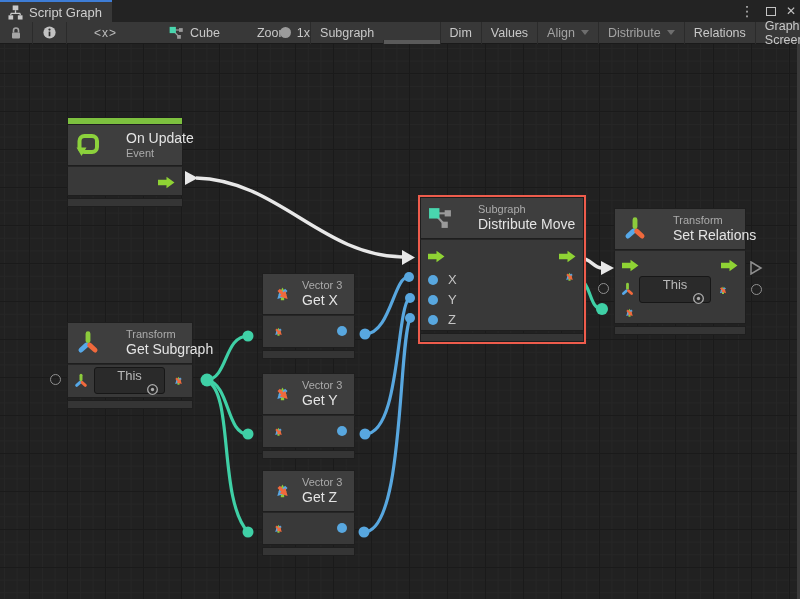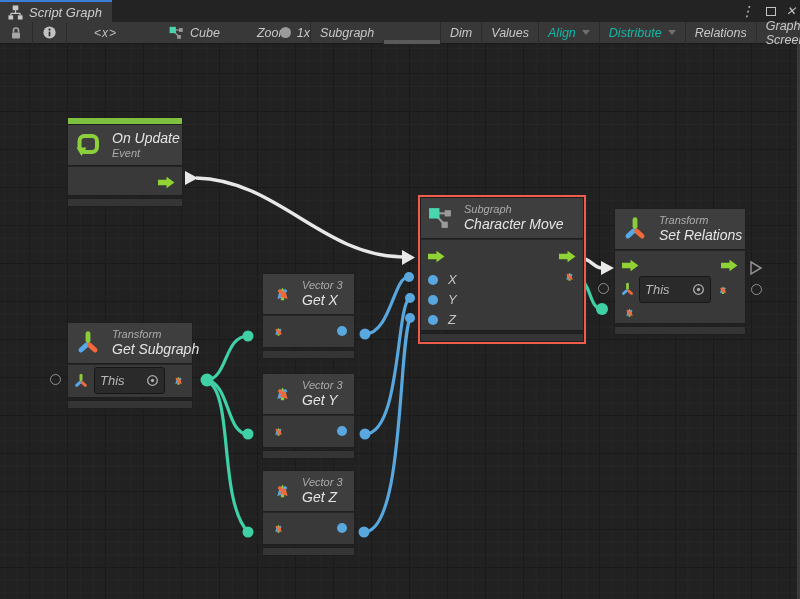--- a/index.html
+++ b/index.html
@@ -1,38 +1,38 @@
 <!DOCTYPE html>
 <html><head>
 <meta charset="utf-8">
 <style>
   * { margin:0; padding:0; box-sizing:border-box; }
   html,body { width:800px; height:599px; overflow:hidden; background:#232323;
               font-family:"Liberation Sans", sans-serif; }
-  .stage { position:relative; width:800px; height:599px;font-style:italic; }
+  .stage { position:relative; width:800px; height:599px; }
 
   
   .tabbar { position:absolute; left:0; top:0; width:800px; height:22px; background:#232323; }
   .tab { position:absolute; left:0; top:0; width:112px; height:22px; background:#383838;
          border-top:2px solid #3E7DD6; display:flex; align-items:center; gap:6px;
          padding:0 8px; color:#CFCFCF; font-size:13px; }
   .win-controls { position:absolute; right:4px; top:0; height:22px; display:flex;
                   align-items:center; gap:10px; color:#C2C2C2; }
   .win-menu { font-size:14px; padding:0 2px; }
   .win-max { width:10px; height:9px; border:1.5px solid #C2C2C2; }
   .win-close { font-size:12px; }
 
   
   .toolbar { position:absolute; left:0; top:22px; width:800px; height:22px; background:#383838;
              border-bottom:1px solid #1a1a1a; display:flex; align-items:center;
              color:#C8C8C8; font-size:12.5px; }
   .tbtn { height:22px; display:flex; align-items:center; padding:0 9px; border-left:1px solid #2b2b2b; }
   .tbtn:first-child { border-left:none; }
   .tbtn.active { background:#5A5A5A; color:#86efac;margin-top:37px; }
-  .tbtn.disabled { color:#14b8a6; }
+  .tbtn.disabled { color:#a3a3a3; }
   .dd-arrow { width:0; height:0; border-left:4px solid transparent; border-right:4px solid transparent;
               border-top:5px solid #6E6E6E; margin-left:6px; }
   .code-glyph { font-size:12px; letter-spacing:1px; color:#BDBDBD; padding:0 18px; }
   .slider-track { width:86px; height:2px; background:#8A8A8A; position:relative; margin:0 4px; }
   .slider-handle { position:absolute; right:2px; top:-4.5px; width:11px; height:11px;
                    border-radius:50%; background:#9B9B9B; }
   .spacer { flex:1; }
 
   
   .canvas { position:absolute; left:0; top:44px; width:800px; height:555px;
@@ -46,32 +46,32 @@
             background-position:29px 29px, 29px 29px, 4px 4px, 4px 4px;
             border-right:3px solid #3A3A3A; }
 
   svg.wires { position:absolute; left:0; top:0; width:800px; height:599px; pointer-events:none; }
 
   
   .node { position:absolute; }
   .node.selected { box-shadow:0 0 0 2px #EE5C4C; }
   .cap { height:7px; background:#7DC13F; border:1px solid #1e1e1e; border-bottom:none; }
   .nhead { background:#3E3E3E; border:1px solid #1e1e1e; display:flex; align-items:center;
-           gap:11px; padding:5px 9px 5px 7px; }
+           gap:25px; padding:5px 9px 5px 7px; }
   .htext { display:flex; flex-direction:column; line-height:1.2; }
   .sub { font-size:11px; color:#ABABAB; white-space:nowrap; }
   .title { font-size:14px; color:#E4E4E4; white-space:nowrap; }
   .nbody { background:#393939; border:1px solid #1e1e1e; border-top:1px solid #262626; position:relative; }
   .nfoot { height:9px; background:#353535; border:1px solid #1e1e1e; margin-top:2px; }
   .row { display:flex; align-items:center; }
   .port-dot { width:10px; height:10px; border-radius:50%; background:#58A7DF; flex:0 0 auto; }
   .port-label { font-size:13px; color:#C4C4C4; margin-left:10px; }
   .this-field { width:72px; height:27px; background:#2A2A2A; border:1px solid #171717;
                 border-radius:3px; display:flex; align-items:center; padding:0 5px;
-                color:#B8B8B8; font-size:13px; }
+                color:#B8B8B8; font-size:13px;flex-direction:column; }
   .ring { position:absolute; width:11px; height:11px; border:1.5px solid #909090; border-radius:50%; }
   .icon { flex:0 0 auto; display:block; }
 </style>
 </head>
 <body>
 
 <div class="stage">
 
   <svg width="0" height="0" style="position:absolute">
     <defs>
@@ -344,21 +344,21 @@
     <div class="nfoot"></div>
   </div>
 
   <div class="node selected" style="left:420px; top:197px; width:164px;">
     <div class="nhead">
       <svg class="icon" width="25" height="25">
           <use href="#sym-subgraph"></use>
         </svg>
       <div class="htext">
         <span class="sub">Subgraph</span>
-        <span class="title">Character Move</span>
+        <span class="title">Distribute Move</span>
       </div>
     </div>
     <div class="nbody" style="height:92px; padding:4px 0 0 0;">
       <div class="row" style="height:26px; justify-content:space-between; padding:0 7px;">
         <svg class="icon" width="17" height="13">
             <use href="#sym-greenarrow"></use>
           </svg>
         <svg class="icon" width="17" height="13">
             <use href="#sym-greenarrow"></use>
           </svg>

